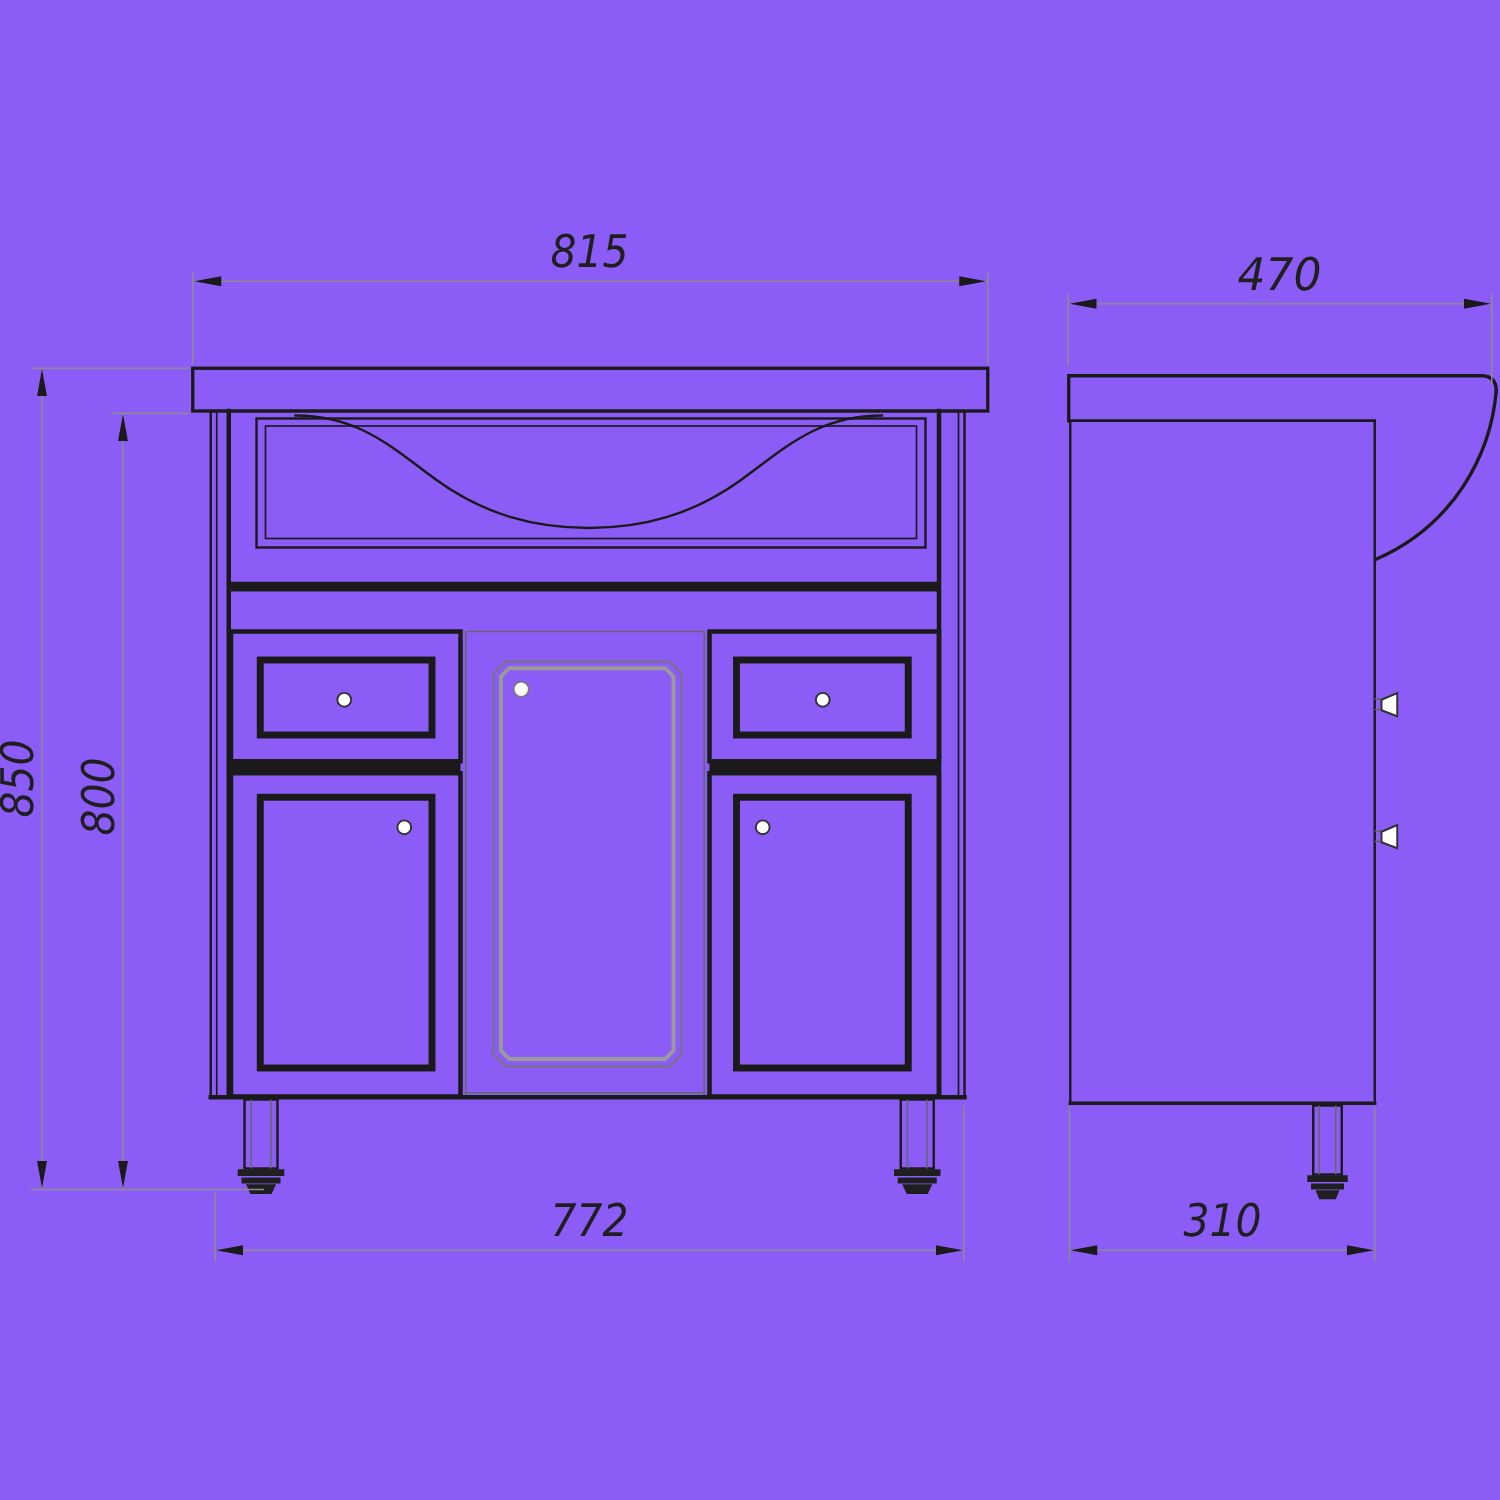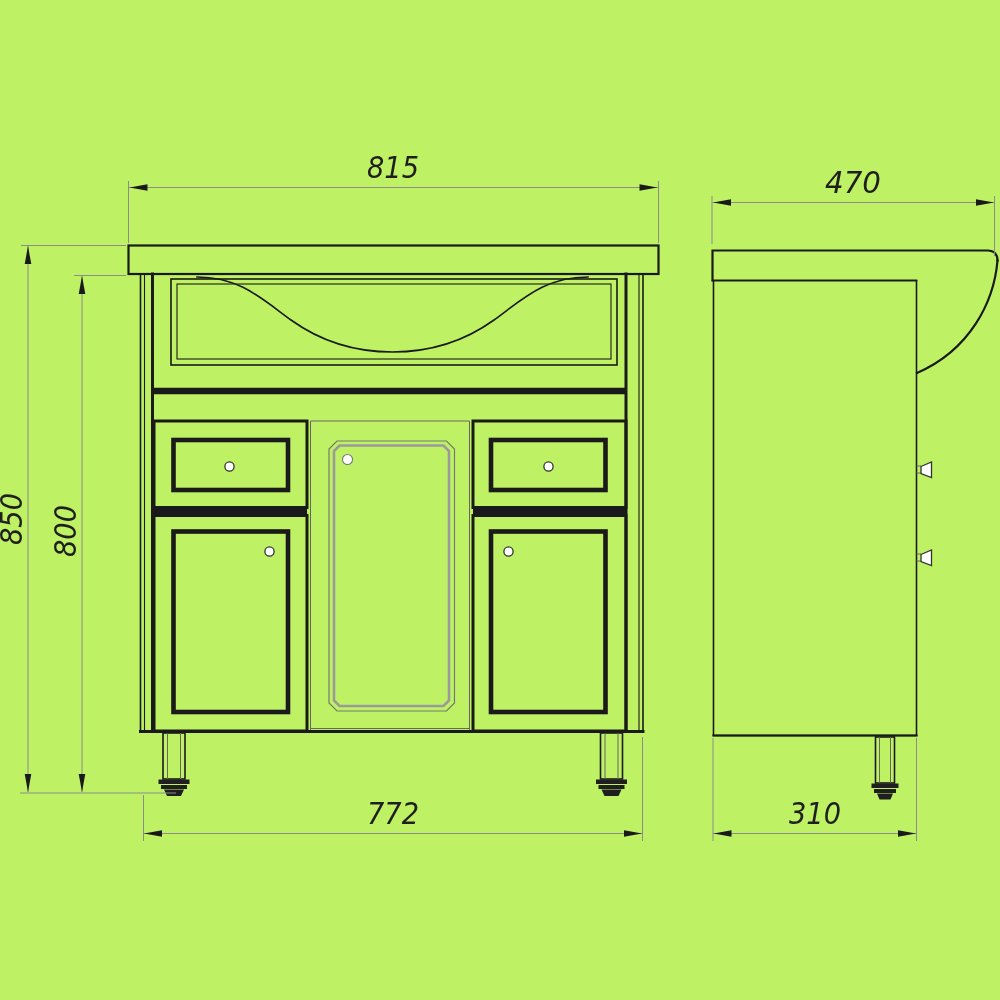--- a/index.html
+++ b/index.html
@@ -1,16 +1,16 @@
 <!DOCTYPE html>
 <html><head>
 <meta charset="utf-8">
 <style>
   html,body{margin:0;padding:0;background:#ffffff;}
-  .stage{width:1000px;height:1000px;position:relative;background:#bef264;overflow:hidden;}
+  .stage{width:1000px;height:1000px;position:relative;background:#8b5cf6;overflow:hidden;}
   svg{display:block;}
   
   .ln{stroke:#1a1a1a;fill:none;stroke-linecap:square;}
   .w1{stroke-width:1.1;}
   .w15{stroke-width:1.6;}
   .w2{stroke-width:2.2;}
   .w3{stroke-width:3;}
   .w45{stroke-width:4.6;}
   .band{stroke:#1a1a1a;stroke-width:6.5;fill:none;}
   .thin{stroke:#666;stroke-width:1;fill:none;}

